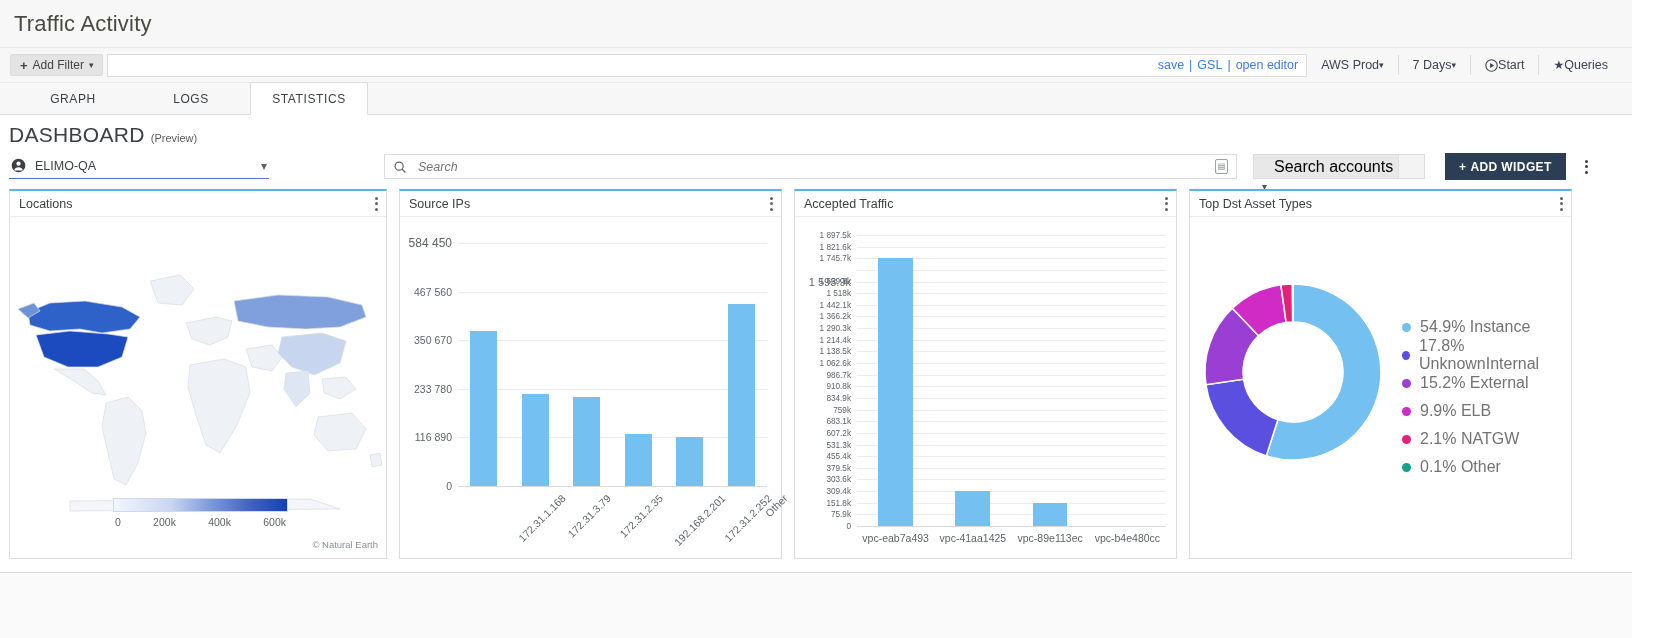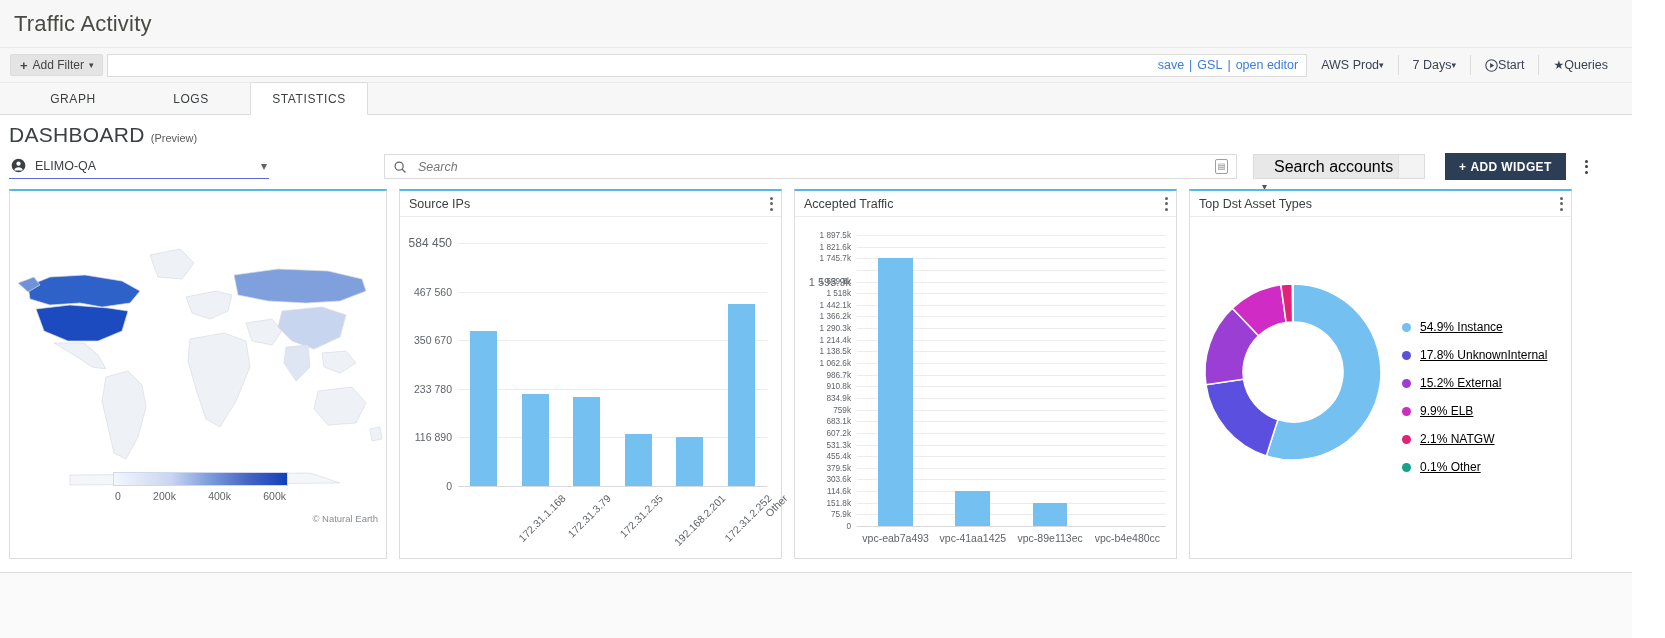--- a/index.html
+++ b/index.html
@@ -102,21 +102,21 @@
   .bar { position:absolute; background:#74c0f0; }
   .xlab-rot { position:absolute; font-size:10.5px; color:#5f6368; transform:rotate(-45deg);
               transform-origin:right top; white-space:nowrap; text-align:right; }
   .xlab { position:absolute; font-size:10.5px; color:#5f6368; text-align:center; white-space:nowrap; }
 
   
   .donut-wrap { position:absolute; left:8px; top:60px; width:190px; height:190px; }
   .legend { position:absolute; left:212px; top:96px; }
   .leg-row { display:flex; align-items:center; gap:9px; height:28px; }
   .dot { width:9px; height:9px; border-radius:50%; display:block; }
-  .leg-txt { font-size:12px; color:#000000;text-decoration:underline; }
+  .leg-txt { font-size:16px; color:#737373; }
   .footer-line { position:absolute; left:0; right:0; top:572px; height:1px; background:#dcdcdc; }
   .bottom-strip { position:absolute; left:0; right:0; top:573px; bottom:0; background:#fafafa; }
   svg { display:block; }
 </style>
 </head>
 <body>
 
 <div class="app">
 
   <div class="topbar">
@@ -207,20 +207,28 @@
     <div class="kebab">
       <i></i>
         <i></i>
         <i></i>
     </div>
   </div>
 
   <div class="widgets">
 
     <div class="widget w-loc">
+      <div class="w-head">
+        <span class="w-title">Locations</span>
+        <span class="w-kebab">
+            <i></i>
+            <i></i>
+            <i></i>
+          </span>
+      </div>
       <div class="w-body">
         <div class="map-wrap">
           <svg width="376" height="300" viewBox="0 0 376 300">
 
             <g stroke="#d9dde2" stroke-width="0.7">
 
               <path d="M18 95 L40 86 L75 84 L112 90 L130 100 L120 112 L92 116 L70 112 L40 114 L20 108 Z" fill="#2f62c9"></path>
 
               <path d="M8 92 L24 86 L30 94 L18 101 Z" fill="#6f93d9"></path>
 
@@ -335,21 +343,21 @@
               <div class="ylab" style="top: 157.68px; font-size: 8.2px;">986.7k</div>
               <div class="ylab" style="top: 169.32px; font-size: 8.2px;">910.8k</div>
               <div class="ylab" style="top: 180.96px; font-size: 8.2px;">834.9k</div>
               <div class="ylab" style="top: 192.6px; font-size: 8.2px;">759k</div>
               <div class="ylab" style="top: 204.24px; font-size: 8.2px;">683.1k</div>
               <div class="ylab" style="top: 215.88px; font-size: 8.2px;">607.2k</div>
               <div class="ylab" style="top: 227.52px; font-size: 8.2px;">531.3k</div>
               <div class="ylab" style="top: 239.16px; font-size: 8.2px;">455.4k</div>
               <div class="ylab" style="top: 250.8px; font-size: 8.2px;">379.5k</div>
               <div class="ylab" style="top: 262.44px; font-size: 8.2px;">303.6k</div>
-              <div class="ylab" style="top: 274.08px; font-size: 8.2px;">114.6k</div>
+              <div class="ylab" style="top: 274.08px; font-size: 8.2px;">309.4k</div>
               <div class="ylab" style="top: 285.72px; font-size: 8.2px;">151.8k</div>
               <div class="ylab" style="top: 297.36px; font-size: 8.2px;">75.9k</div>
               <div class="ylab" style="top: 309px; font-size: 8.2px;">0</div>
             </div>
             <div class="gridline" style="top: 18px; left: 62px; width: 309px; right: auto;"></div>
             <div class="gridline" style="top: 29.64px; left: 62px; width: 309px; right: auto;"></div>
             <div class="gridline" style="top: 41.28px; left: 62px; width: 309px; right: auto;"></div>
             <div class="gridline" style="top: 52.92px; left: 62px; width: 309px; right: auto;"></div>
             <div class="gridline" style="top: 64.56px; left: 62px; width: 309px; right: auto;"></div>
             <div class="gridline" style="top: 76.2px; left: 62px; width: 309px; right: auto;"></div>

